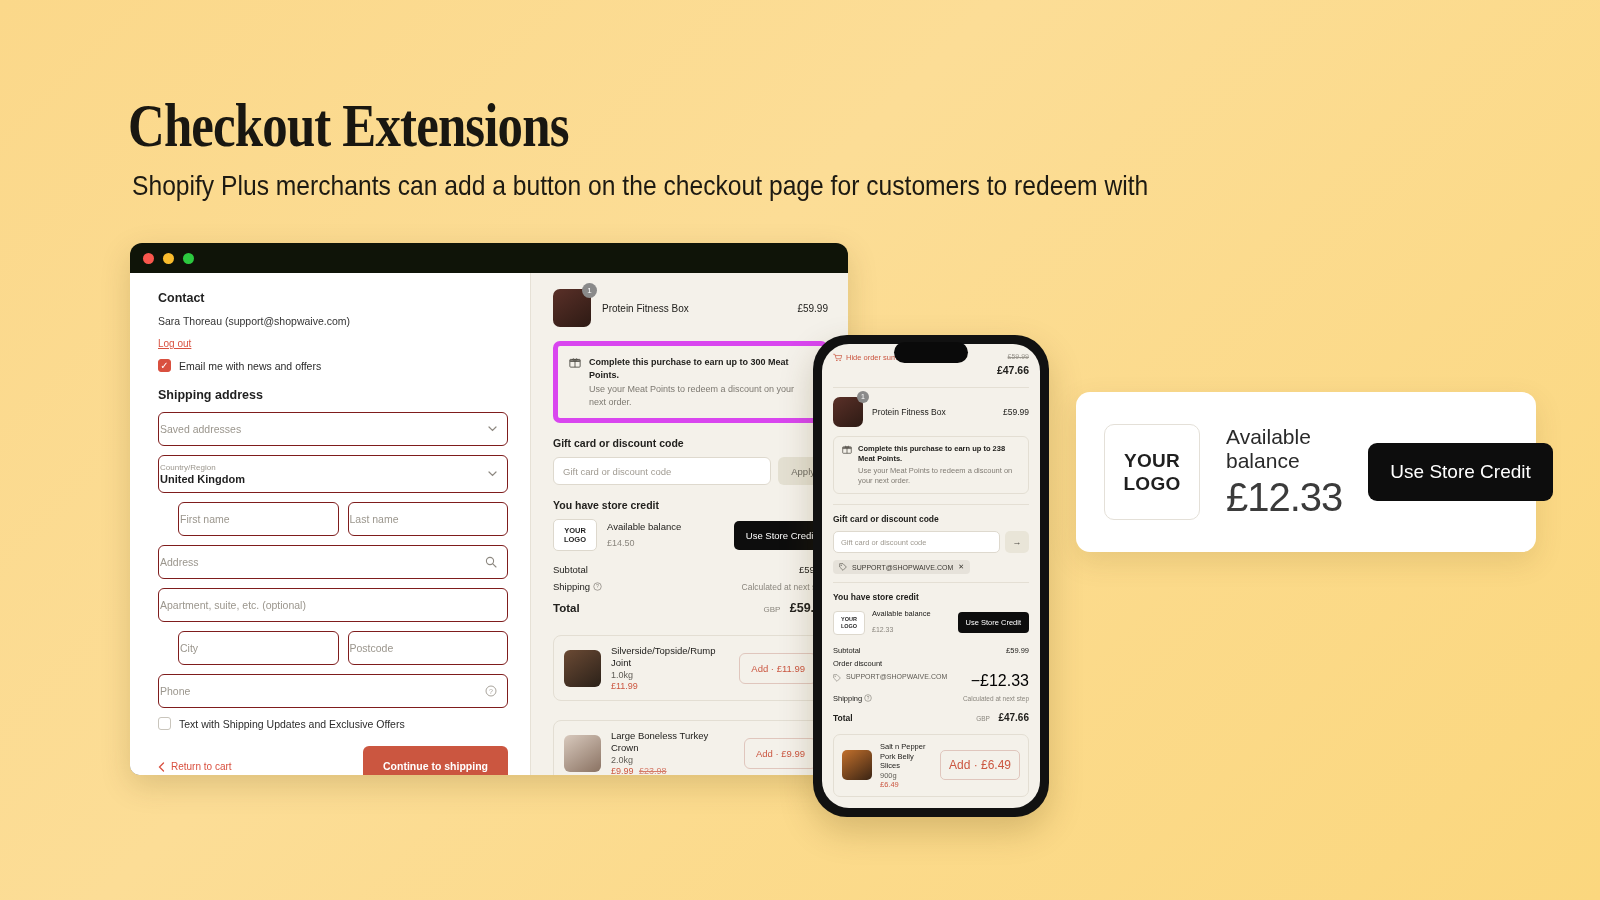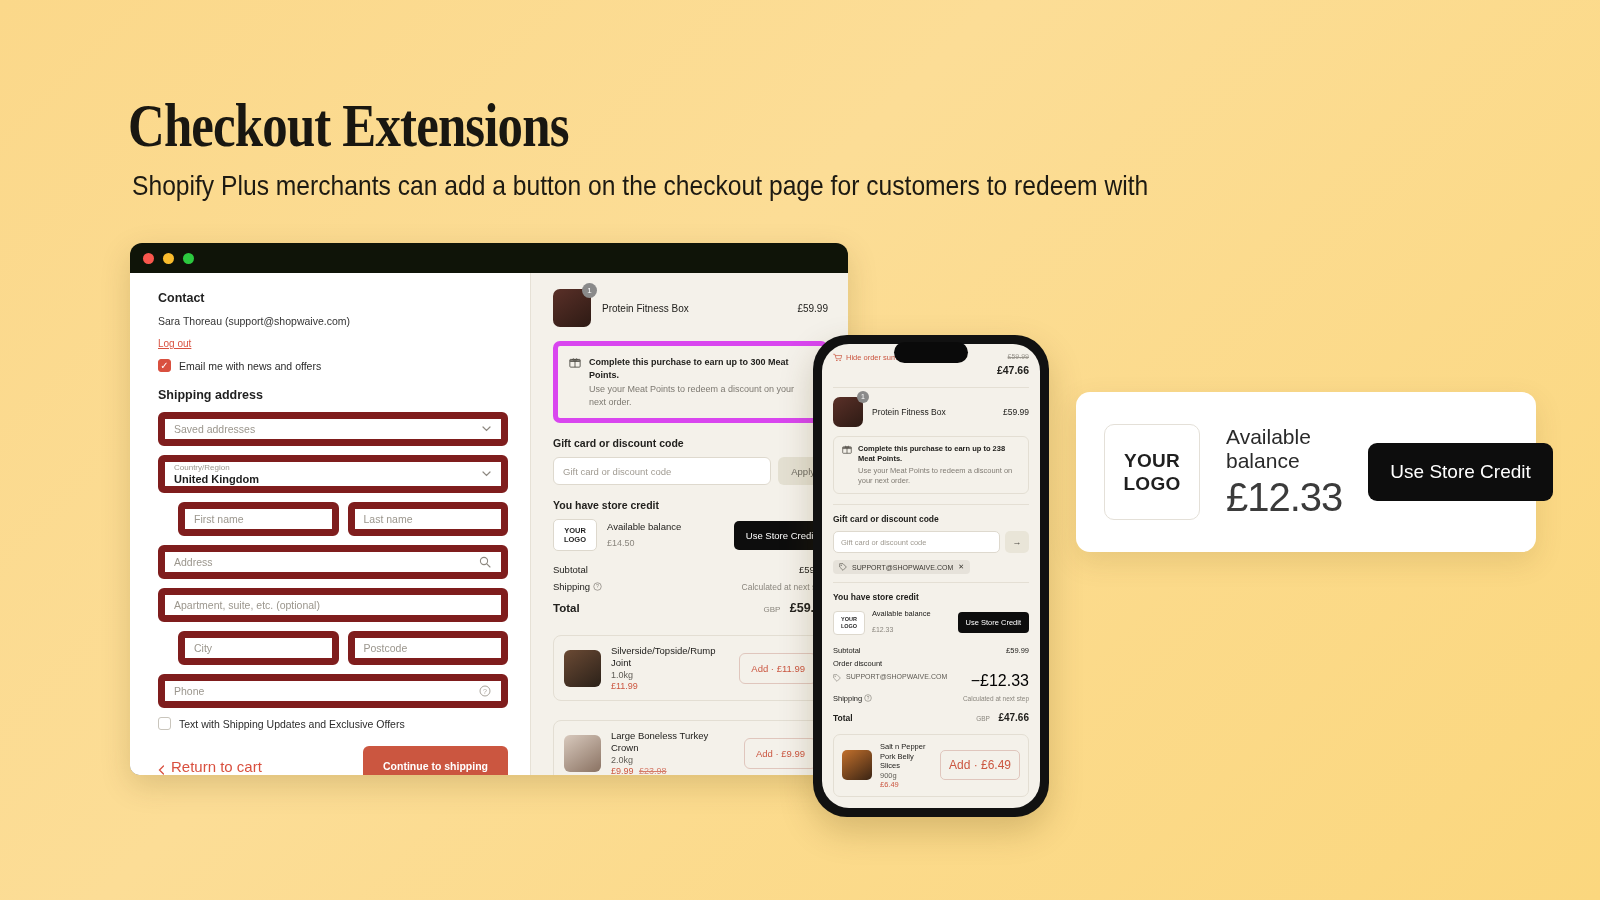--- a/index.html
+++ b/index.html
@@ -43,32 +43,32 @@
   
   .sec-h { font-size: 12.5px; font-weight: 700; color: #1f1f1f; margin-bottom: 10px; }
   .cust { font-size: 10.5px; color: #333; margin-bottom: 6px; }
   .logout { font-size: 10px; color: #d9503f; text-decoration: underline; display: inline-block; margin-bottom: 10px; cursor: pointer; }
   .ckrow { display: flex; align-items: center; gap: 8px; margin-bottom: 16px; }
   .cbox { width: 13px; height: 13px; border: 1px solid #c9c5bc; border-radius: 3px; background: #fff; flex: none; }
   .cbox.on { background: #d9503f; border-color: #d9503f; position: relative; }
   .cbox.on::after { content: "✓"; position: absolute; inset: 0; color: #fff; font-size: 10px; line-height: 12px; text-align: center; }
   .ckrow span { font-size: 10.5px; color: #2b2b2b; }
 
-  .fld { border: 7px solid #7f1d1d; border-radius: 6px; height: 34px; background: #fff;
-         margin-bottom: 9px; padding: 0 9px; display: flex; align-items: center; position: relative; }
+  .fld { border: 1px solid #7f1d1d; border-radius: 6px; height: 34px; background: #fff;
+         margin-bottom: 9px; padding: 0 1px; display: flex; align-items: center; position: relative; }
   .fld .ph { font-size: 10.5px; color: #9b968d; }
   .fld.tall { height: 38px; flex-direction: column; align-items: flex-start; justify-content: center; }
   .fld .lbl { font-size: 8px; color: #9b968d; line-height: 10px; }
   .fld .val { font-size: 11px; color: #1f1f1f; font-weight: 700; line-height: 13px; }
   .fld .rt { position: absolute; right: 10px; top: 50%; transform: translateY(-50%); color: #8d8880; }
   .row2 { display: flex; gap: 9px; margin-left: 20px; }
   .row2 .fld { flex: 1; }
 
   .acts { display: flex; align-items: center; justify-content: space-between; margin-top: 14px; }
-  .ret { font-size: 15px; color: #d9503f; display: flex; align-items: flex-end; gap: 6px; cursor: pointer; }
+  .ret { font-size: 10px; color: #d9503f; display: flex; align-items: flex-end; gap: 6px; cursor: pointer; }
   .cta { background: #cb5640; color: #fff; font-size: 10.5px; font-weight: 700;
          border: none; border-radius: 6px; padding: 14px 20px; cursor: pointer; }
 
   
   .li { display: flex; align-items: center; gap: 11px; margin-bottom: 14px; }
   .thumb { width: 38px; height: 38px; border-radius: 7px; flex: none; position: relative;
            background: linear-gradient(145deg,#5a3028,#2d1a14); }
   .thumb .qty { position: absolute; top: -6px; right: -6px; width: 15px; height: 15px; border-radius: 50%;
                 background: #8a8a8a; color: #fff; font-size: 8px; line-height: 15px; text-align: center; }
   .li .nm { flex: 1; font-size: 10px; color: #22211e; }

